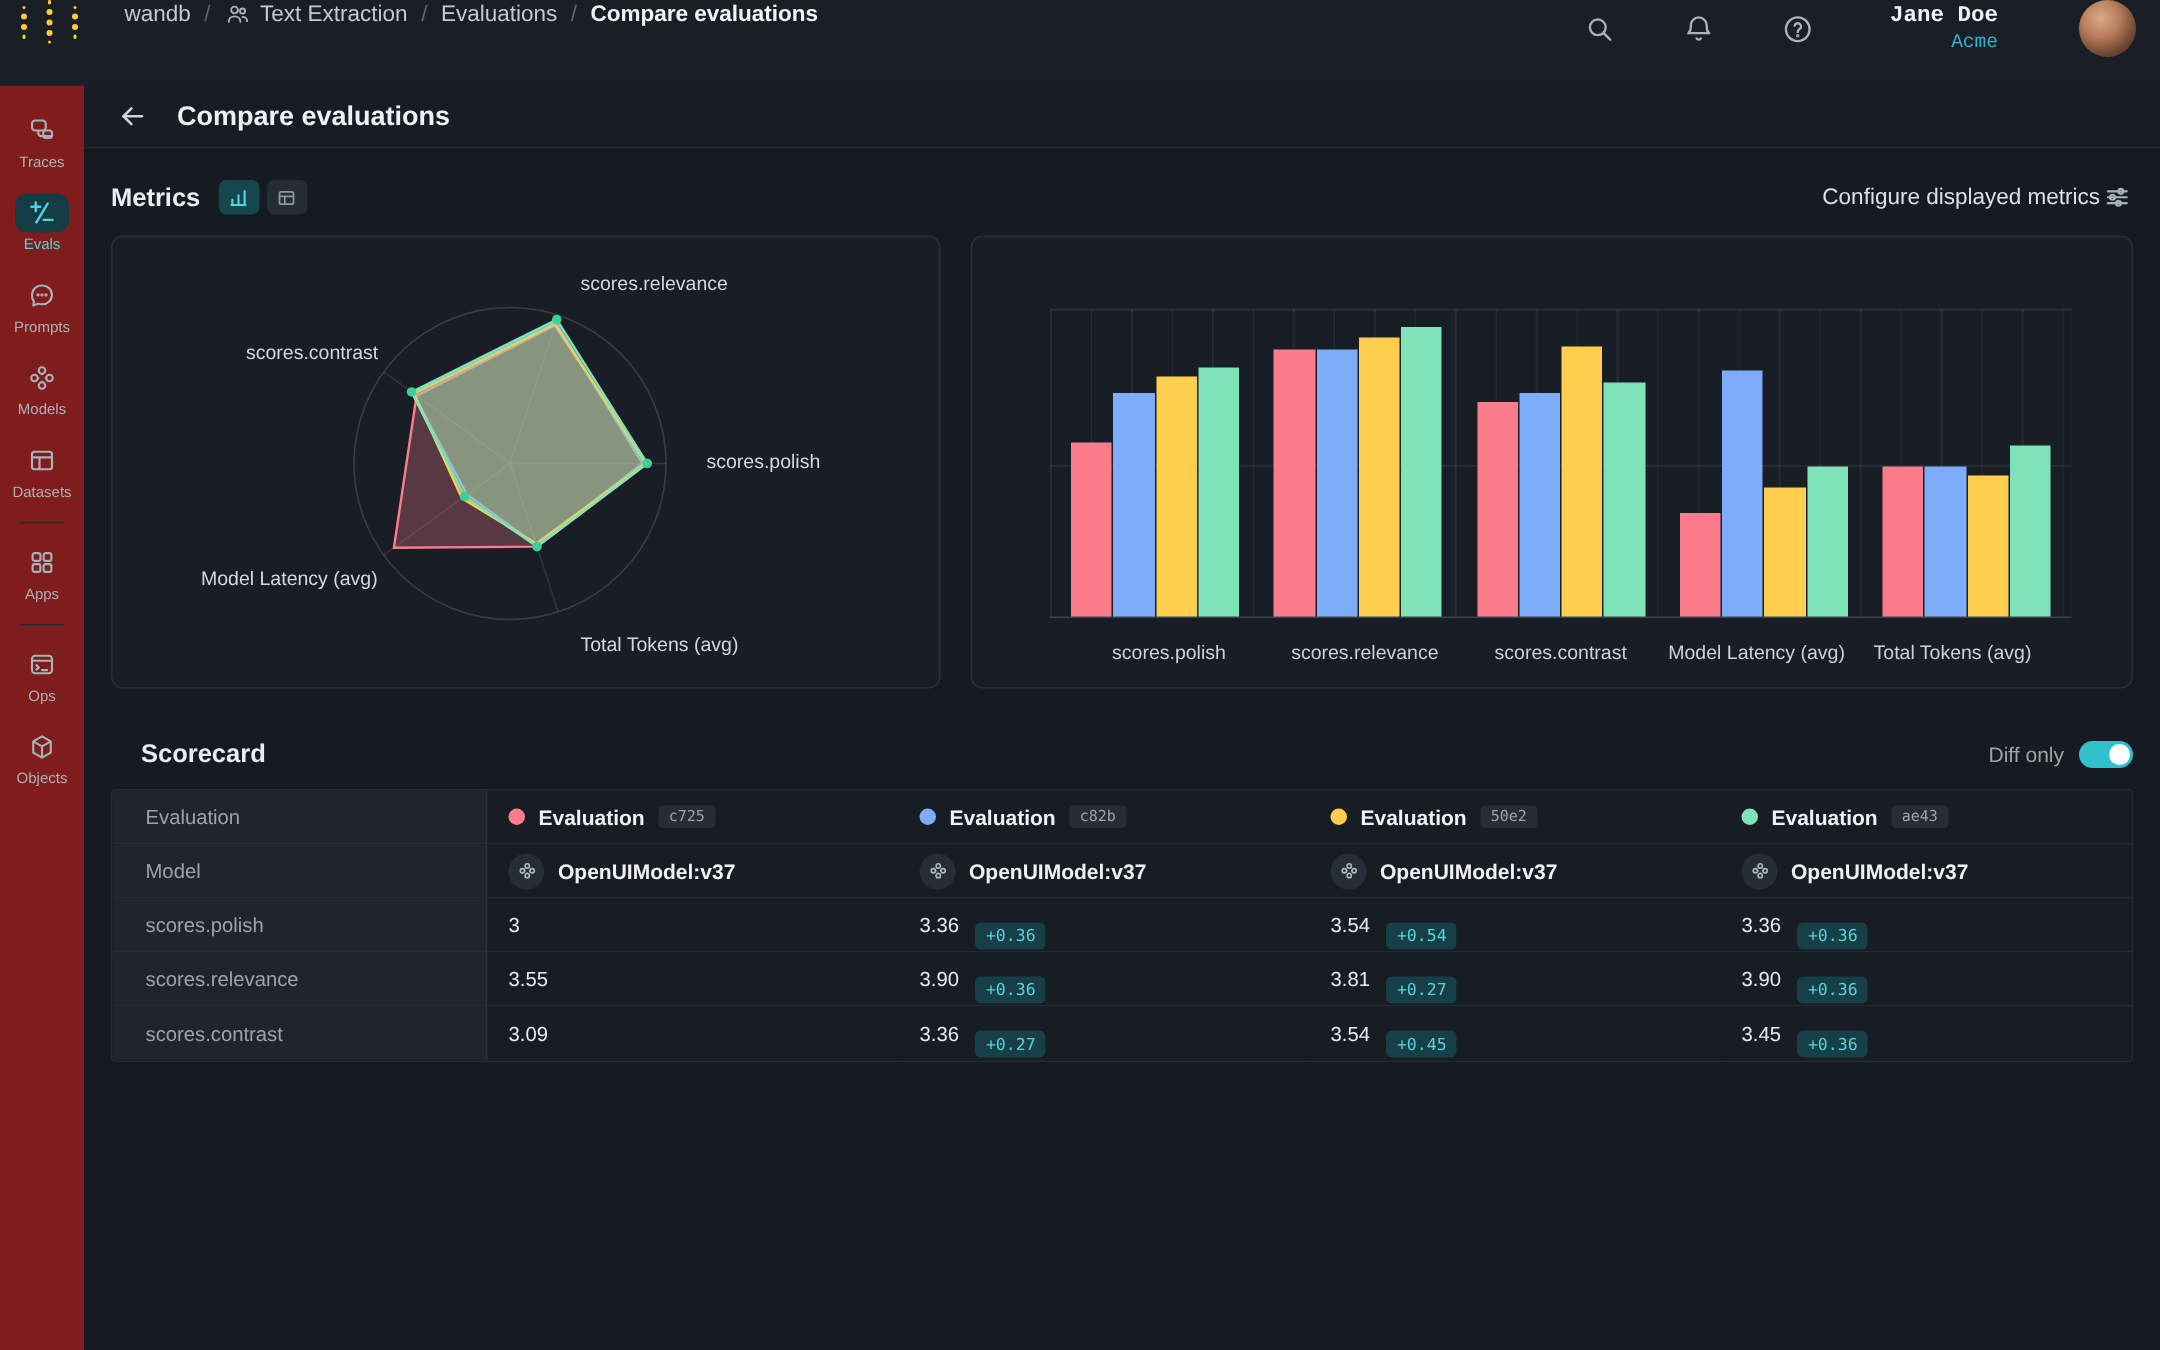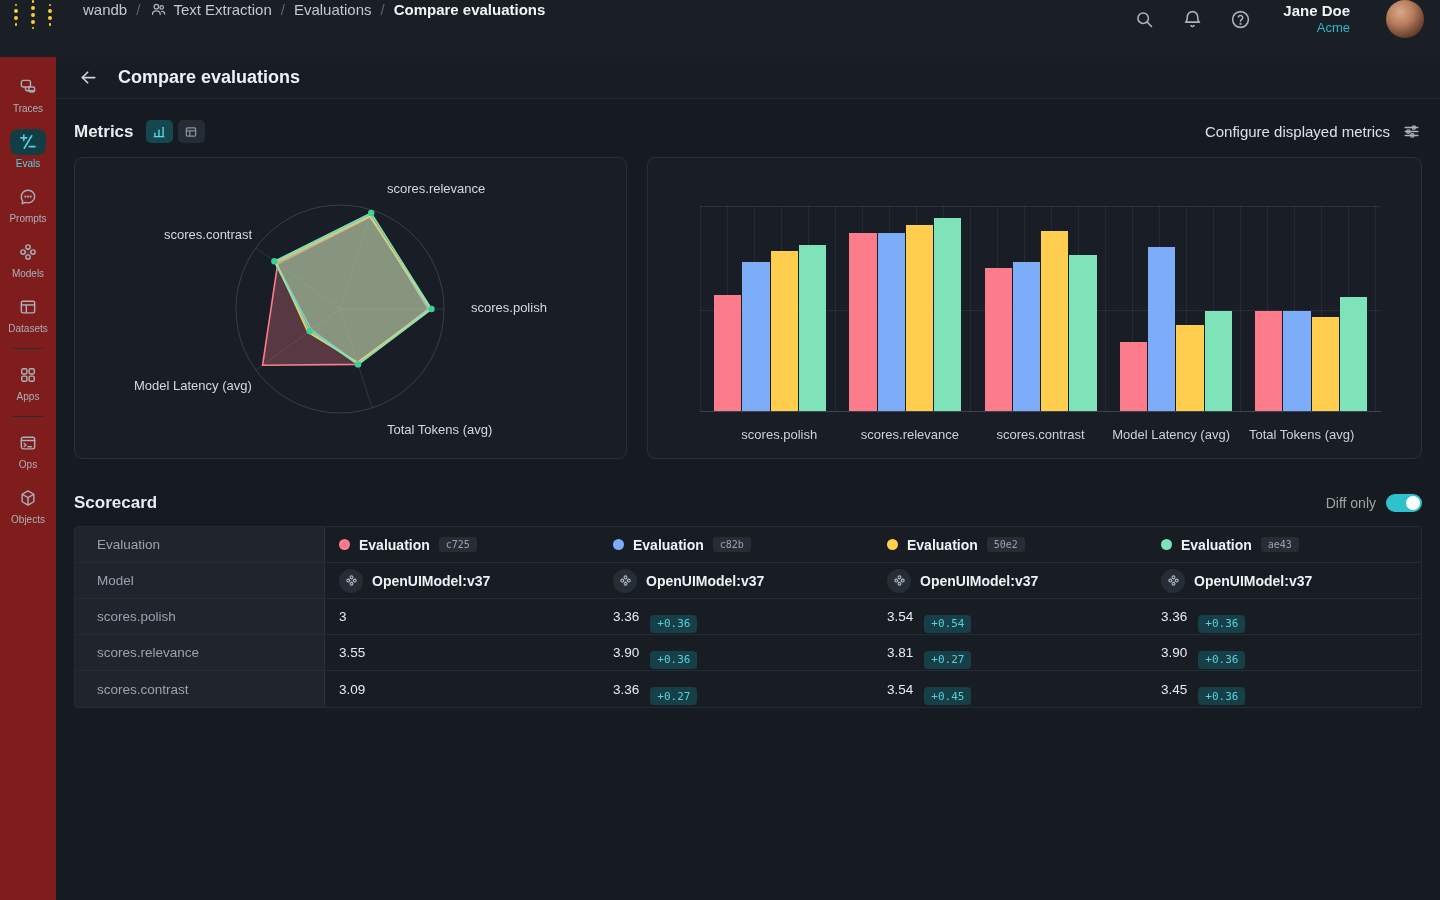--- a/index.html
+++ b/index.html
@@ -9,21 +9,21 @@
   
   .topnav { height:57px; background:#1a1e25; display:flex; align-items:flex-start; padding:0 16px 0 14px; }
   .logo { display:flex; gap:4px; margin-right:22px; align-items:center; }
   .logo .col { display:flex; flex-direction:column; gap:3px; align-items:center; }
   .logo .dot { width:4px; height:4px; border-radius:50%; background:#ffcc33; }
   .logo .dot.sm { width:2.6px; height:2.6px; }
   .breadcrumb { display:flex; align-items:center; gap:9px; font-size:15px; color:#c3c9d2; }
   .breadcrumb .sep { color:#5d646e; }
   .breadcrumb .crumb { display:flex; align-items:center; gap:6px; }
   .breadcrumb .current { color:#f2f4f7; font-weight:bold; }
-  .nav-right { margin-left:auto; display:flex; align-items:center; gap:26px; }
+  .nav-right { margin-left:auto; display:flex; align-items:center; gap:44px;font-family:Liberation Mono, monospace; }
   .nav-icon-btn { width:22px; height:22px; color:#aab2bd; display:flex; align-items:center; justify-content:center; cursor:pointer; }
   .user-block { text-align:right; line-height:1.25; margin-left:6px; }
   .user-name { font-size:15px; font-weight:bold; color:#f0f3f6; }
   .user-org { font-size:13px; color:#2fb5cd; }
   .avatar { width:38px; height:38px; border-radius:50%; margin-left:10px;
     background:radial-gradient(circle at 38% 32%, #d9a988 0%, #b97f5e 35%, #6e4430 70%, #35231c 100%); }
 
   
   .body-wrap { display:flex; height:843px; }
   .sidebar { width:56px; background:#7f1d1d; padding-top:10px; display:flex; flex-direction:column; align-items:center; flex-shrink:0; }
@@ -38,42 +38,42 @@
   .page-header { height:42px; background:#181c24; border-bottom:1px solid #242933; display:flex; align-items:center; padding:0 18px; gap:16px; }
   .back-btn { width:28px; height:28px; display:flex; align-items:center; justify-content:center; color:#cdd3db; cursor:pointer; }
   .page-title { font-size:18px; font-weight:bold; color:#eef1f5; }
 
   .content { padding:0 18px; }
   .metrics-header { margin-top:21px; display:flex; align-items:center; }
   .section-title { font-size:17px; font-weight:bold; color:#e9ecf1; }
   .view-toggles { display:flex; gap:5px; margin-left:12px; }
   .tog-btn { width:27px; height:23px; border-radius:5px; background:#262c35; display:flex; align-items:center; justify-content:center; color:#8f97a2; cursor:pointer; }
   .tog-btn.active { background:#16464e; color:#55d5de; }
-  .configure { margin-left:auto; display:flex; align-items:center; gap:10px; font-size:15px; color:#dde1e7; cursor:pointer; }
+  .configure { margin-left:auto; display:flex; align-items:center; font-size:15px; color:#dde1e7; cursor:pointer; }
   .configure .nav-icon-btn { color:#aab2bd; }
 
   .charts { display:flex; gap:20px; margin-top:14px; }
   .card { background:#191e26; border:1px solid #2a303a; border-radius:8px; height:302px; position:relative; }
   .radar-card { width:553px; }
   .bar-card { flex:1; }
   .radar-labels div { position:absolute; font-size:13px; color:#d4d9df; white-space:nowrap; }
 
   .bar-inner { position:absolute; left:52px; right:40px; top:48px; bottom:46px; }
   .bar-grid { position:absolute; inset:0;
     background:repeating-linear-gradient(90deg, rgba(255,255,255,0.055) 0 1px, transparent 1px 27px);
     border-top:1px solid rgba(255,255,255,0.09); }
   .bar-grid::after { content:""; position:absolute; left:0; right:0; top:50%; height:1px; background:rgba(255,255,255,0.07); }
   .bar-axis { position:absolute; left:0; right:0; bottom:0; height:1px; background:#3d434d; }
   .bars-row { position:absolute; inset:0; display:flex; justify-content:space-between; align-items:flex-end; padding:0 14px; }
   .bar-group { width:112px; height:100%; display:flex; align-items:flex-end; gap:1px; }
   .bar { flex:1; }
   .bar-labels { position:absolute; left:52px; right:40px; bottom:16px; display:flex; justify-content:space-between; padding:0 14px; }
   .bar-label { width:140px; text-align:center; font-size:13px; color:#ccd2d9; white-space:nowrap; }
 
-  .scorecard-header { margin-top:34px; display:flex; align-items:center; }
+  .scorecard-header { margin-top:34px; display:flex; align-items:center;margin-left:20px; }
   .diff-toggle { margin-left:auto; display:flex; align-items:center; gap:10px; }
   .diff-toggle .lab { font-size:14px; color:#a3a3a3; }
   .switch { width:36px; height:18px; border-radius:9px; background:#2fc2cd; position:relative; cursor:pointer; }
   .switch .knob { position:absolute; width:14px; height:14px; border-radius:50%; background:#fff; top:2px; right:2px; }
 
   .table { margin-top:13px; border:1px solid #252b34; border-radius:3px; overflow:hidden; }
   .t-row { display:grid; grid-template-columns:250px 1fr 1fr 1fr 1fr; border-bottom:1px solid #252b34; height:36px; }
   .t-row:last-child { border-bottom:none; }
   .t-cell { display:flex; align-items:center; padding-left:14px; background:#181d24; font-size:13.5px; }
   .t-head { background:#20252d; color:#9aa3ad; padding-left:22px; border-right:1px solid #2b303a; }

